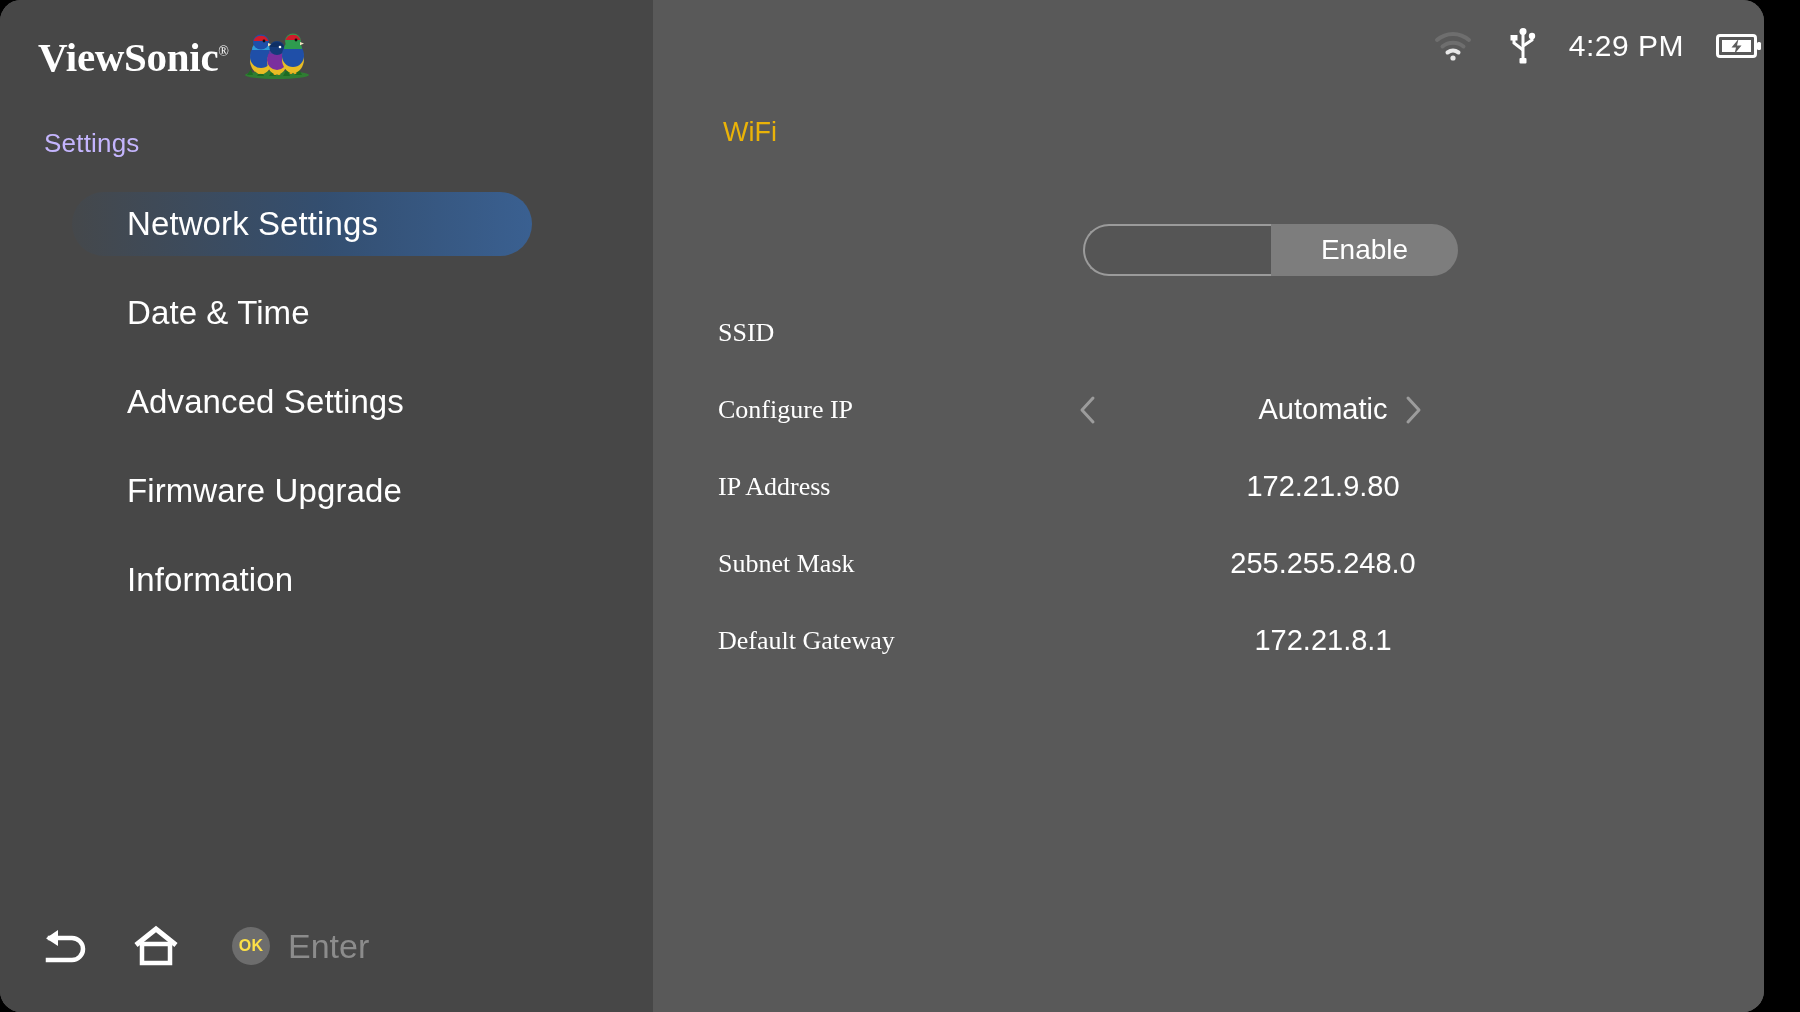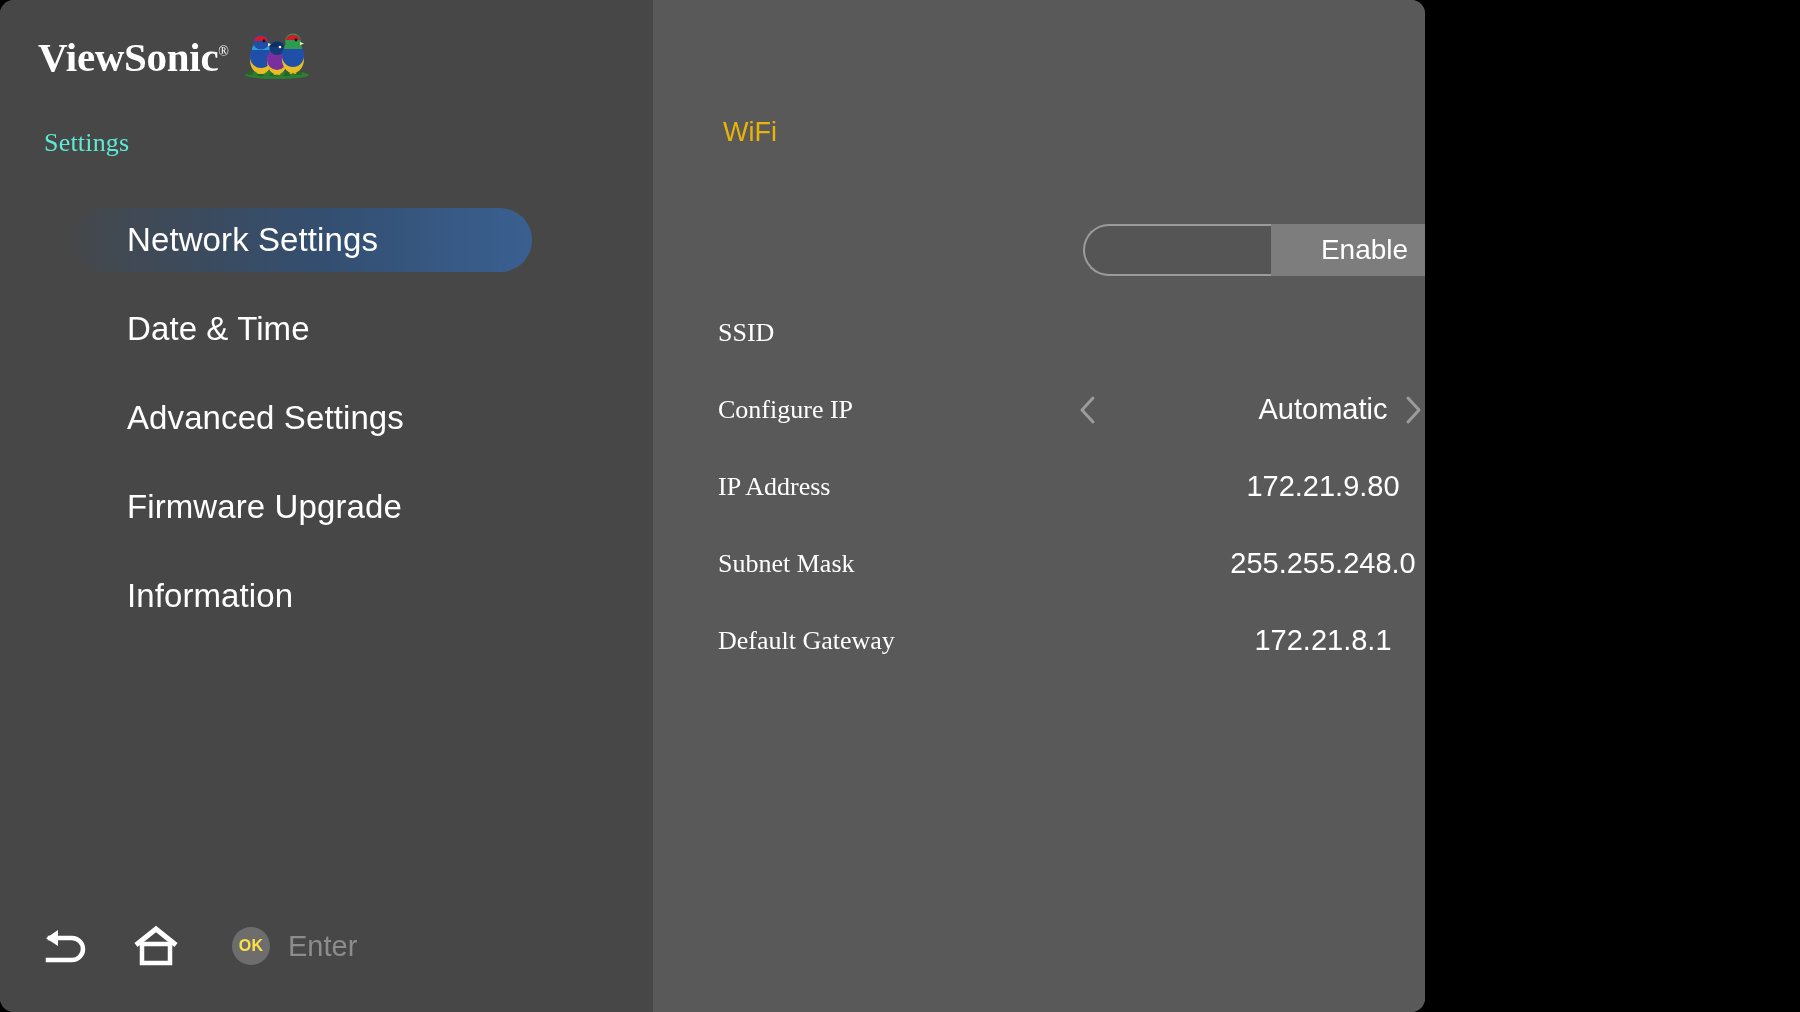--- a/index.html
+++ b/index.html
@@ -6,25 +6,25 @@
     margin: 0;
     padding: 0;
     background: #000;
   }
   body {
     font-family: "Liberation Sans", sans-serif;
     -webkit-font-smoothing: antialiased;
   }
   .screen {
     position: relative;
-    width: 1425px;
+    width: 1764px;
     height: 1012px;
     overflow: hidden;
     background: #595959;
-    border-radius: 14px;
+    border-radius: 21px;
   }
 
   
   .sidebar {
     position: absolute;
     left: 0; top: 0;
     width: 653px;
     height: 1012px;
     background: #474747;
     border-radius: 14px 0 0 14px;
@@ -55,29 +55,28 @@
     width: 76px;
     height: 52px;
     margin-bottom: -2px;
   }
 
   .sidebar-title {
     position: absolute;
     left: 44px;
     top: 128px;
     font-size: 26px;
-    color: #5eead4;
+    color: #c4b5fd;
     letter-spacing: 0.2px;
-    font-family: Liberation Serif, serif;
   }
 
   .menu {
     position: absolute;
     left: 0;
-    top: 208px;
+    top: 192px;
     width: 653px;
   }
   .menu-item {
     position: relative;
     height: 64px;
     display: flex;
     align-items: center;
     margin-bottom: 25px;
   }
   .menu-item .pill {
@@ -127,21 +126,21 @@
     color: #fde047;
     font-size: 16px;
     font-weight: bold;
     display: flex;
     align-items: center;
     justify-content: center;
     letter-spacing: 0.3px;
   }
   .enter-label {
     margin-left: 18px;
-    font-size: 29px;
+    font-size: 34px;
     color: #8c8c8c;
     text-align: center;
   }
 
   
   .panel {
     position: absolute;
     left: 653px;
     top: 0;
     width: 1147px;

